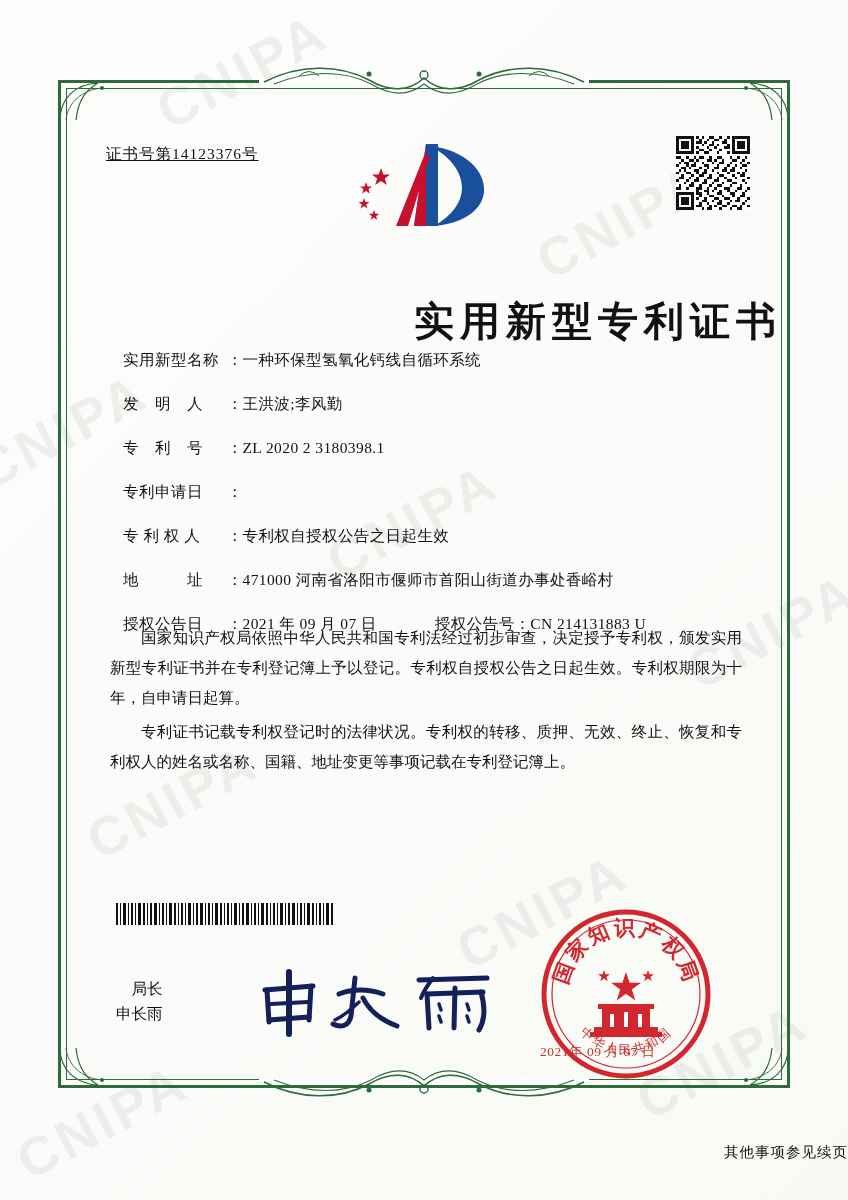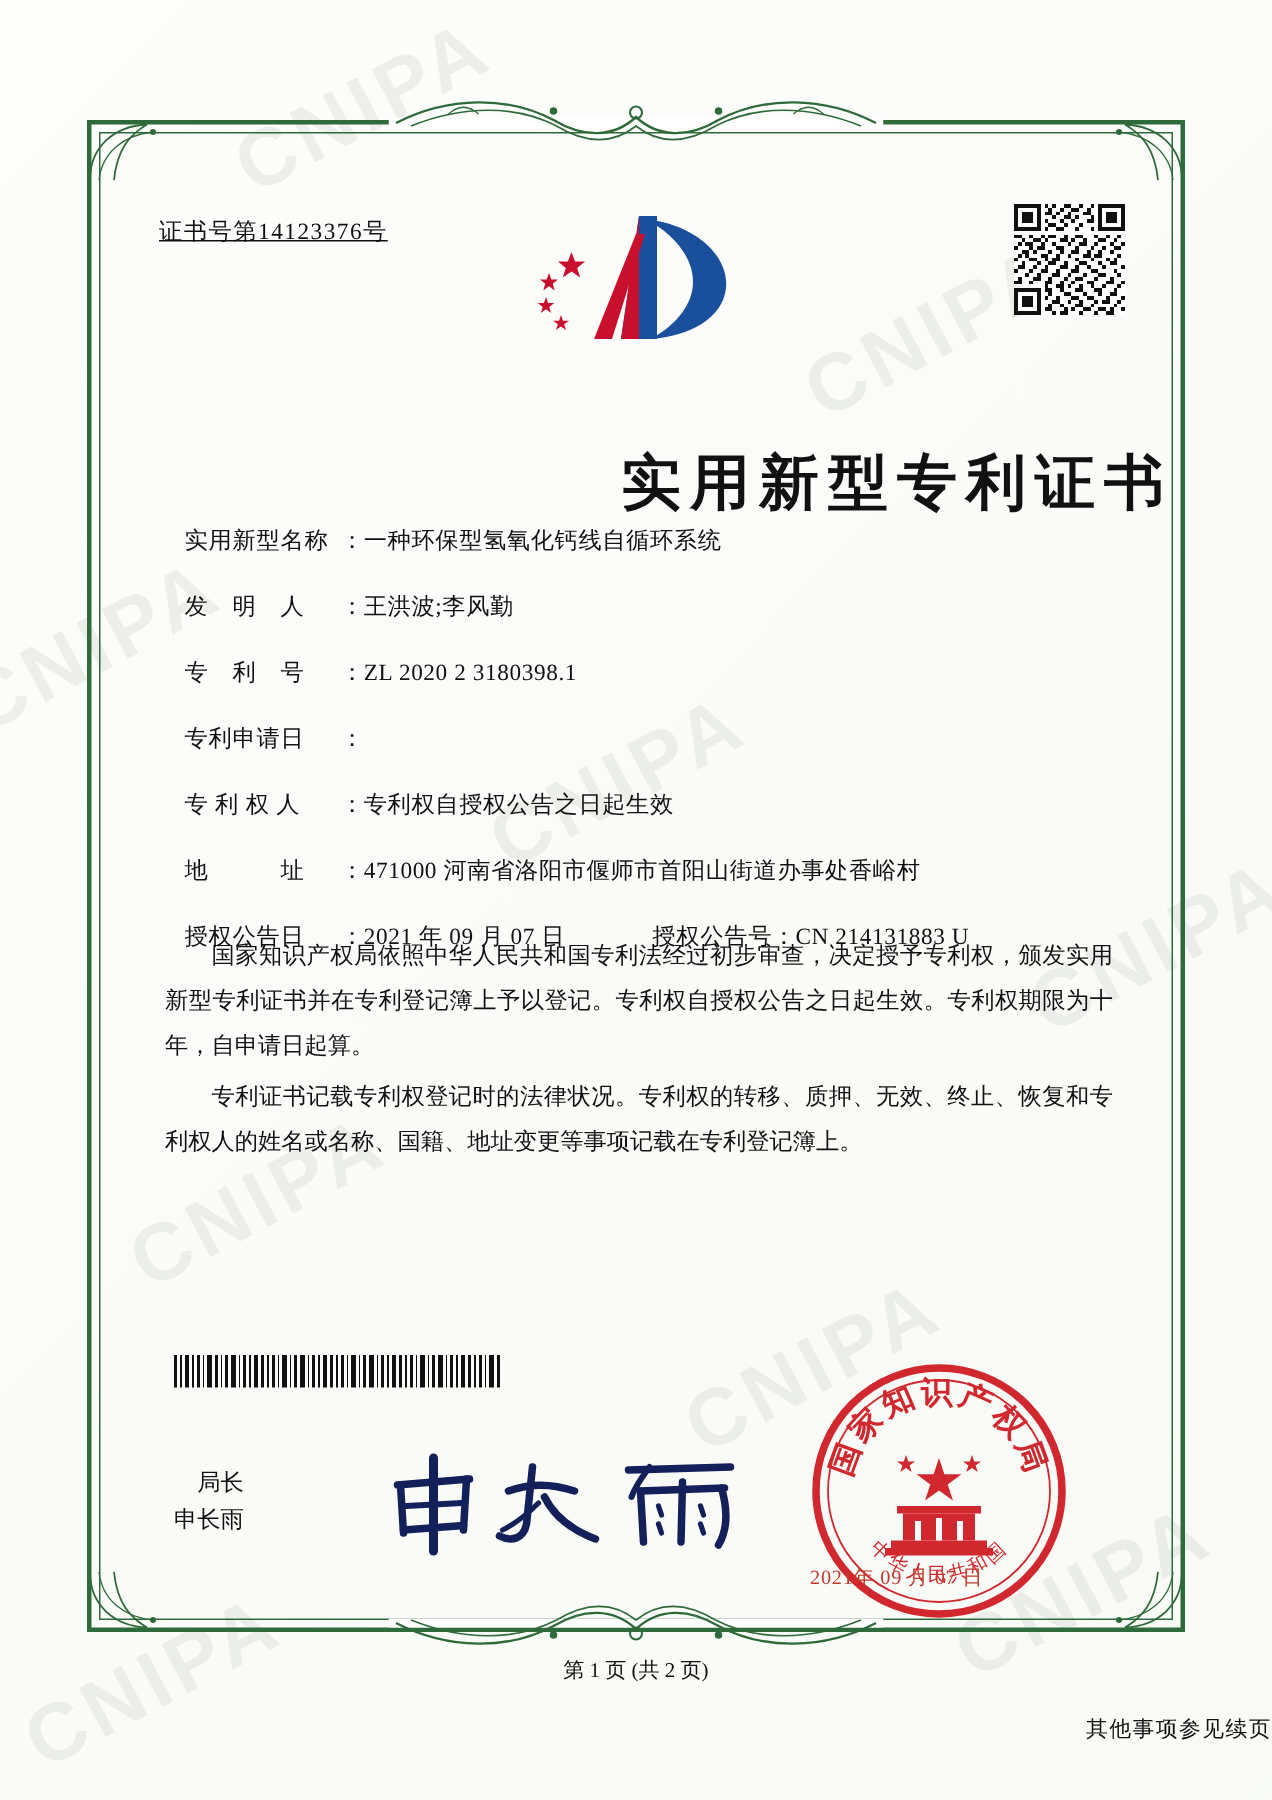--- a/index.html
+++ b/index.html
@@ -703,19 +703,18 @@
 
       <defs>
         <path id="sealArcBottom" d="M 86,86 m -60,0 a 60,60 0 0,0 120,0"></path>
       </defs>
       <text font-family="'Liberation Serif', serif" font-size="13" fill="#d0282e" letter-spacing="2">
         <textPath href="#sealArcBottom" startOffset="50%" text-anchor="middle">中华人民共和国</textPath>
       </text>
     </svg>
     <div class="seal-date">2021年 09 月 07 日</div>
 
-    <div class="page-number">第 1 页 (共 2 页)</div>
 
   </div>
 
   <div class="footer-note">其他事项参见续页</div>
 
 </div>
 
 </body></html>

